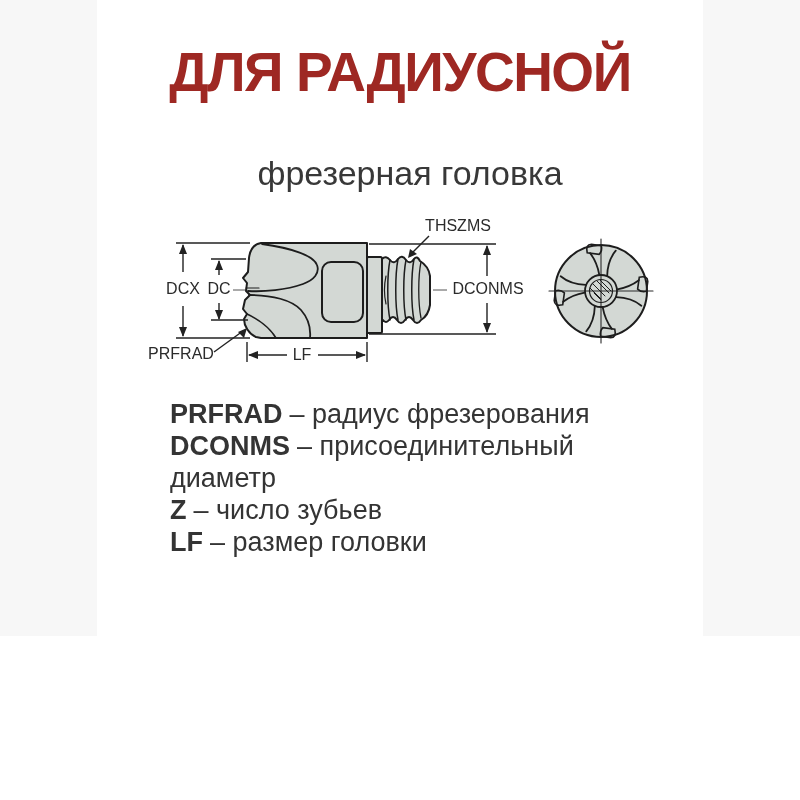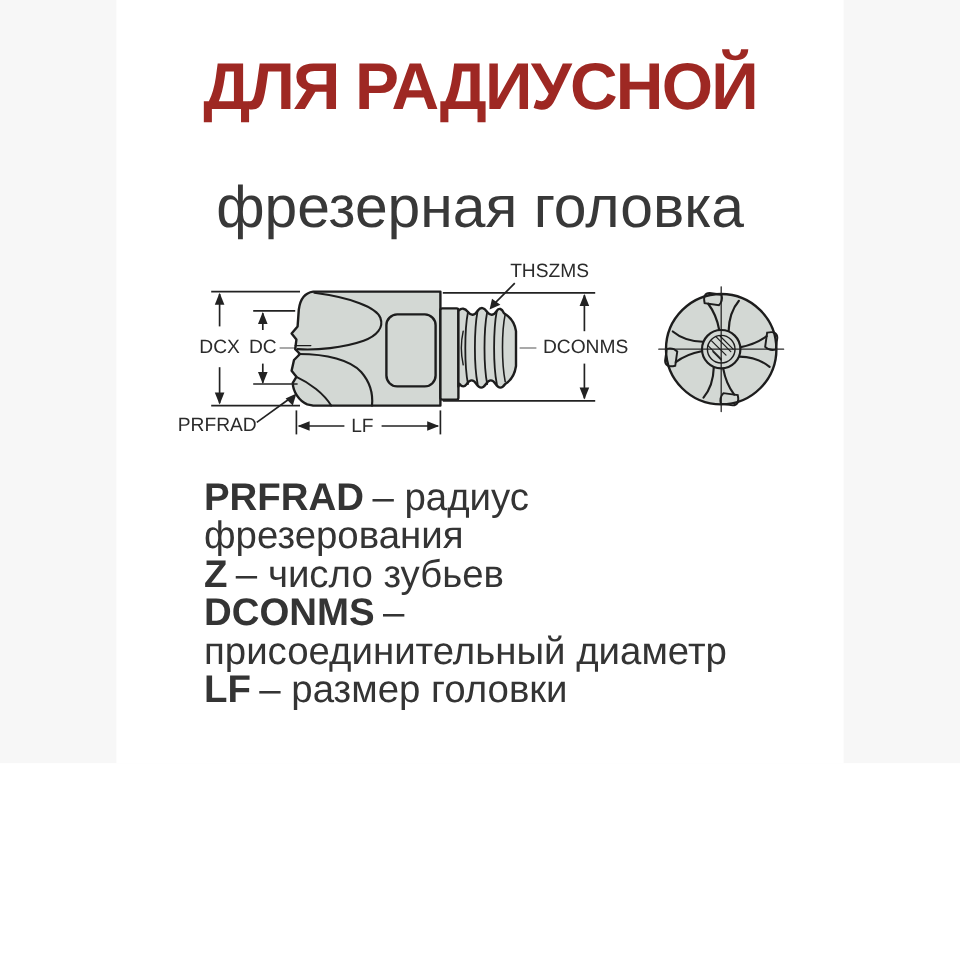--- a/index.html
+++ b/index.html
@@ -22,43 +22,43 @@
     width: 606px;
     text-align: center;
     color: #9e2823;
     font-weight: bold;
     font-size: 55px;
     line-height: 52px;
     letter-spacing: -1.5px;
   }
   .subtitle {
     position: absolute;
-    left: 97px; top: 150px;
+    left: 107px; top: 150px;
     width: 606px;
     text-align: center;
     color: #383838;
-    font-size: 49px;
+    font-size: 34px;
     line-height: 46px;
   }
   .diagram {
     position: absolute;
     left: 130px; top: 196px;
     width: 570px; height: 184px;
   }
   .diagram text {
     font-family: "Liberation Sans", sans-serif;
     font-size: 16px;
     fill: #2b2b2b;
   }
   .legend {
     position: absolute;
     left: 170px; top: 398px;
     width: 450px;
     color: #343434;
-    font-size: 32px;
+    font-size: 27px;
     line-height: 32px;
   }
   .legend .term { font-weight: bold; margin-right: 7px; }
 </style>
 </head>
 <body>
 
 <div class="page">
   <div class="sheet"></div>
 
@@ -183,22 +183,22 @@
         <path d="M 594,293 L 601,300"></path>
       </g>
     </g>
   </svg>
 
   <div class="legend">
     <div class="entry">
       <span class="term">PRFRAD</span><span class="desc">– радиус фрезерования</span>
     </div>
     <div class="entry">
+      <span class="term">DCONMS</span><span class="desc">– присоединительный диаметр</span>
+    </div>
+    <div class="entry">
       <span class="term">Z</span><span class="desc">– число зубьев</span>
-    </div>
-    <div class="entry">
-      <span class="term">DCONMS</span><span class="desc">– присоединительный диаметр</span>
     </div>
     <div class="entry">
       <span class="term">LF</span><span class="desc">– размер головки</span>
     </div>
   </div>
 </div>
 
 </body></html>

